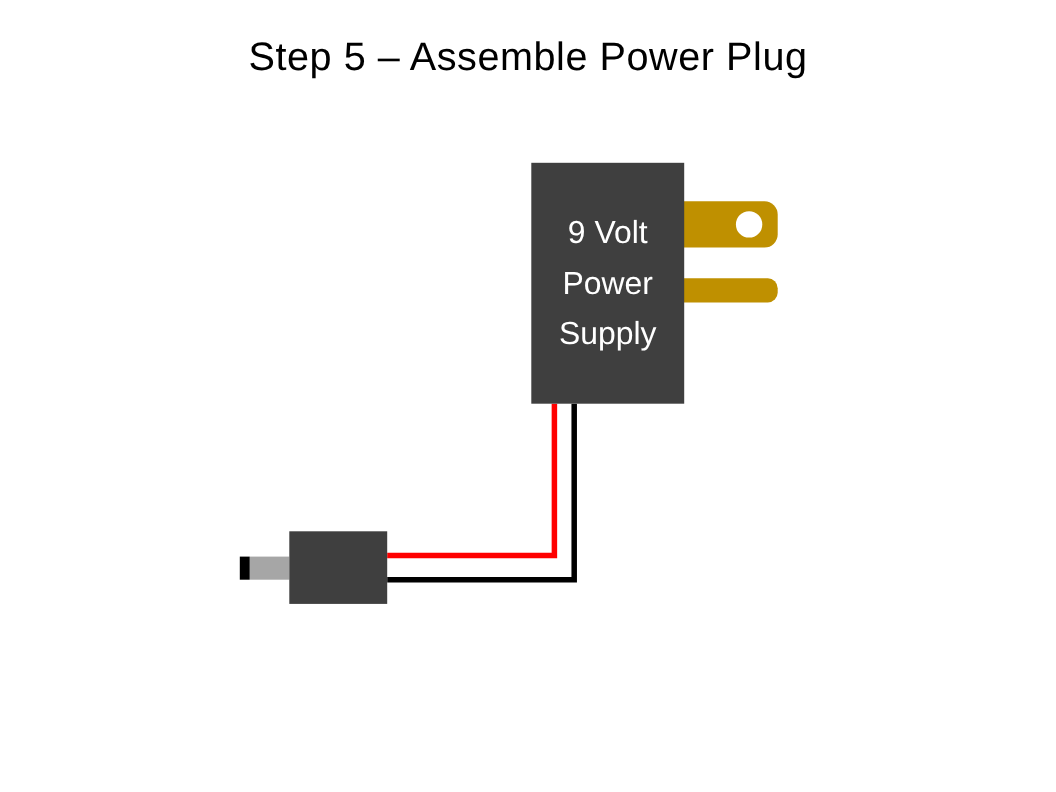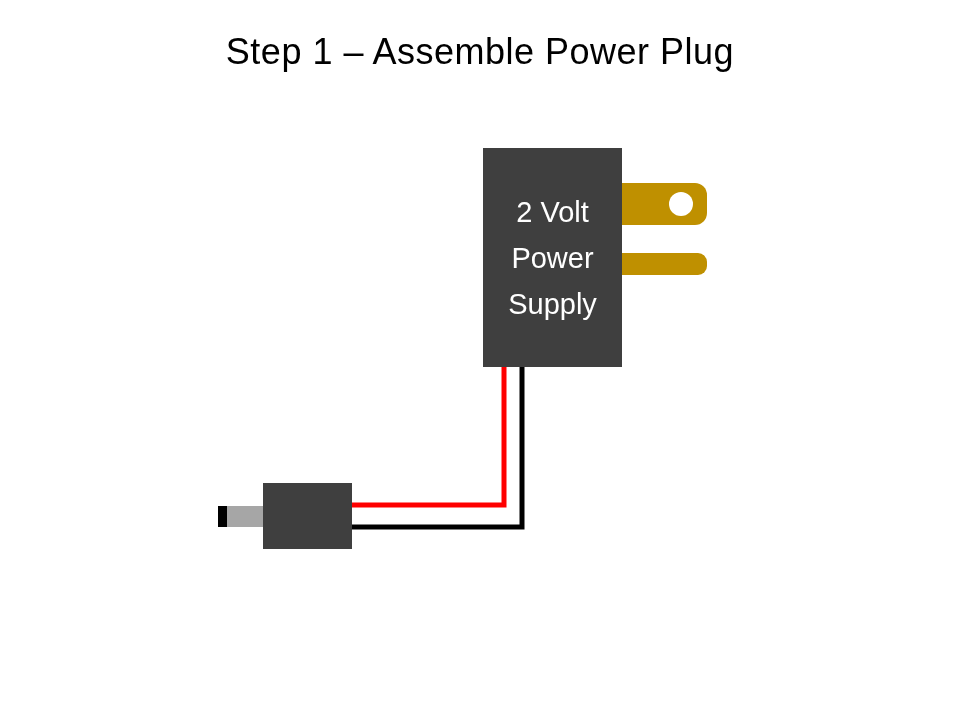--- a/index.html
+++ b/index.html
@@ -126,24 +126,24 @@
     line-height: 32.5px;
     color: var(--title-black, #000);
     white-space: pre-line;
   }
 </style>
 </head>
 <body>
 
 <div class="slide">
 
-  <h1 class="title">Step 1 – Assemble Power Plug</h1>
+  <h1 class="title">Step 5 – Assemble Power Plug</h1>
 
   <div class="ps-box">
-    <div class="ps-label">2 Volt
+    <div class="ps-label">9 Volt
 Power
 Supply</div>
   </div>
 
   <div class="prong prong-top">
     <div class="prong-hole"></div>
   </div>
   <div class="prong prong-bottom"></div>
 
   <svg class="wires" width="960" height="720" viewBox="0 0 960 720">

